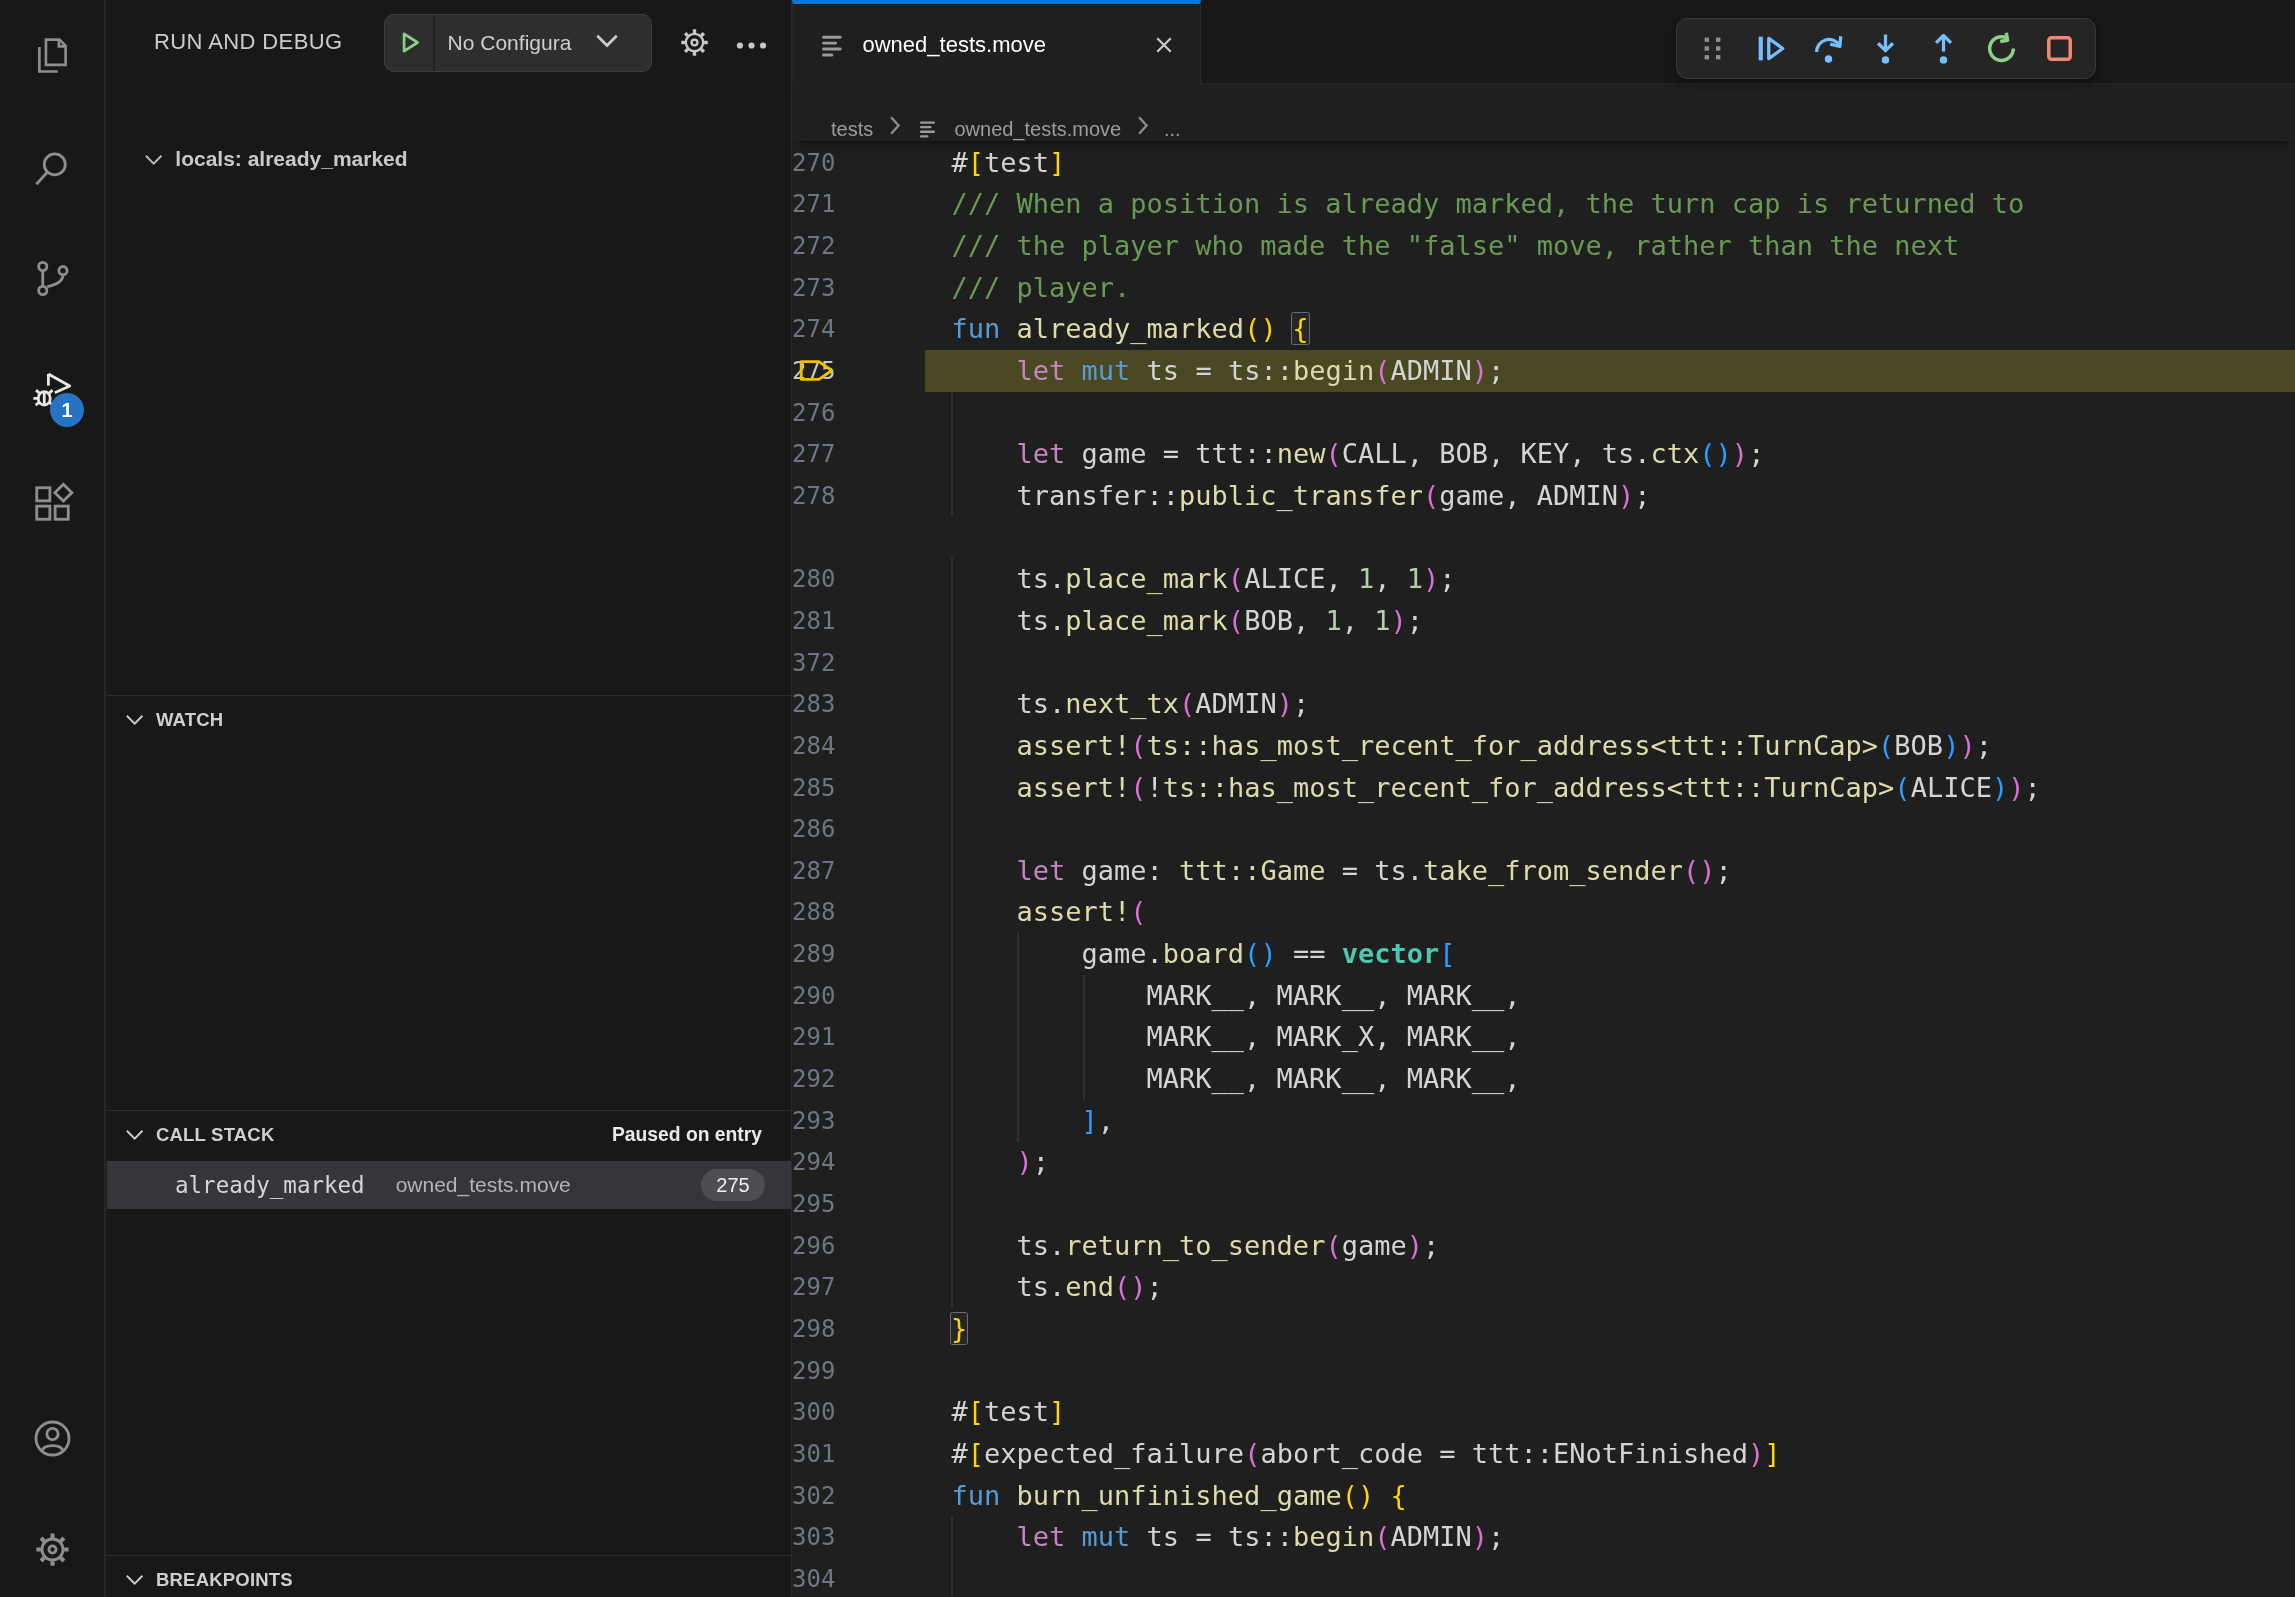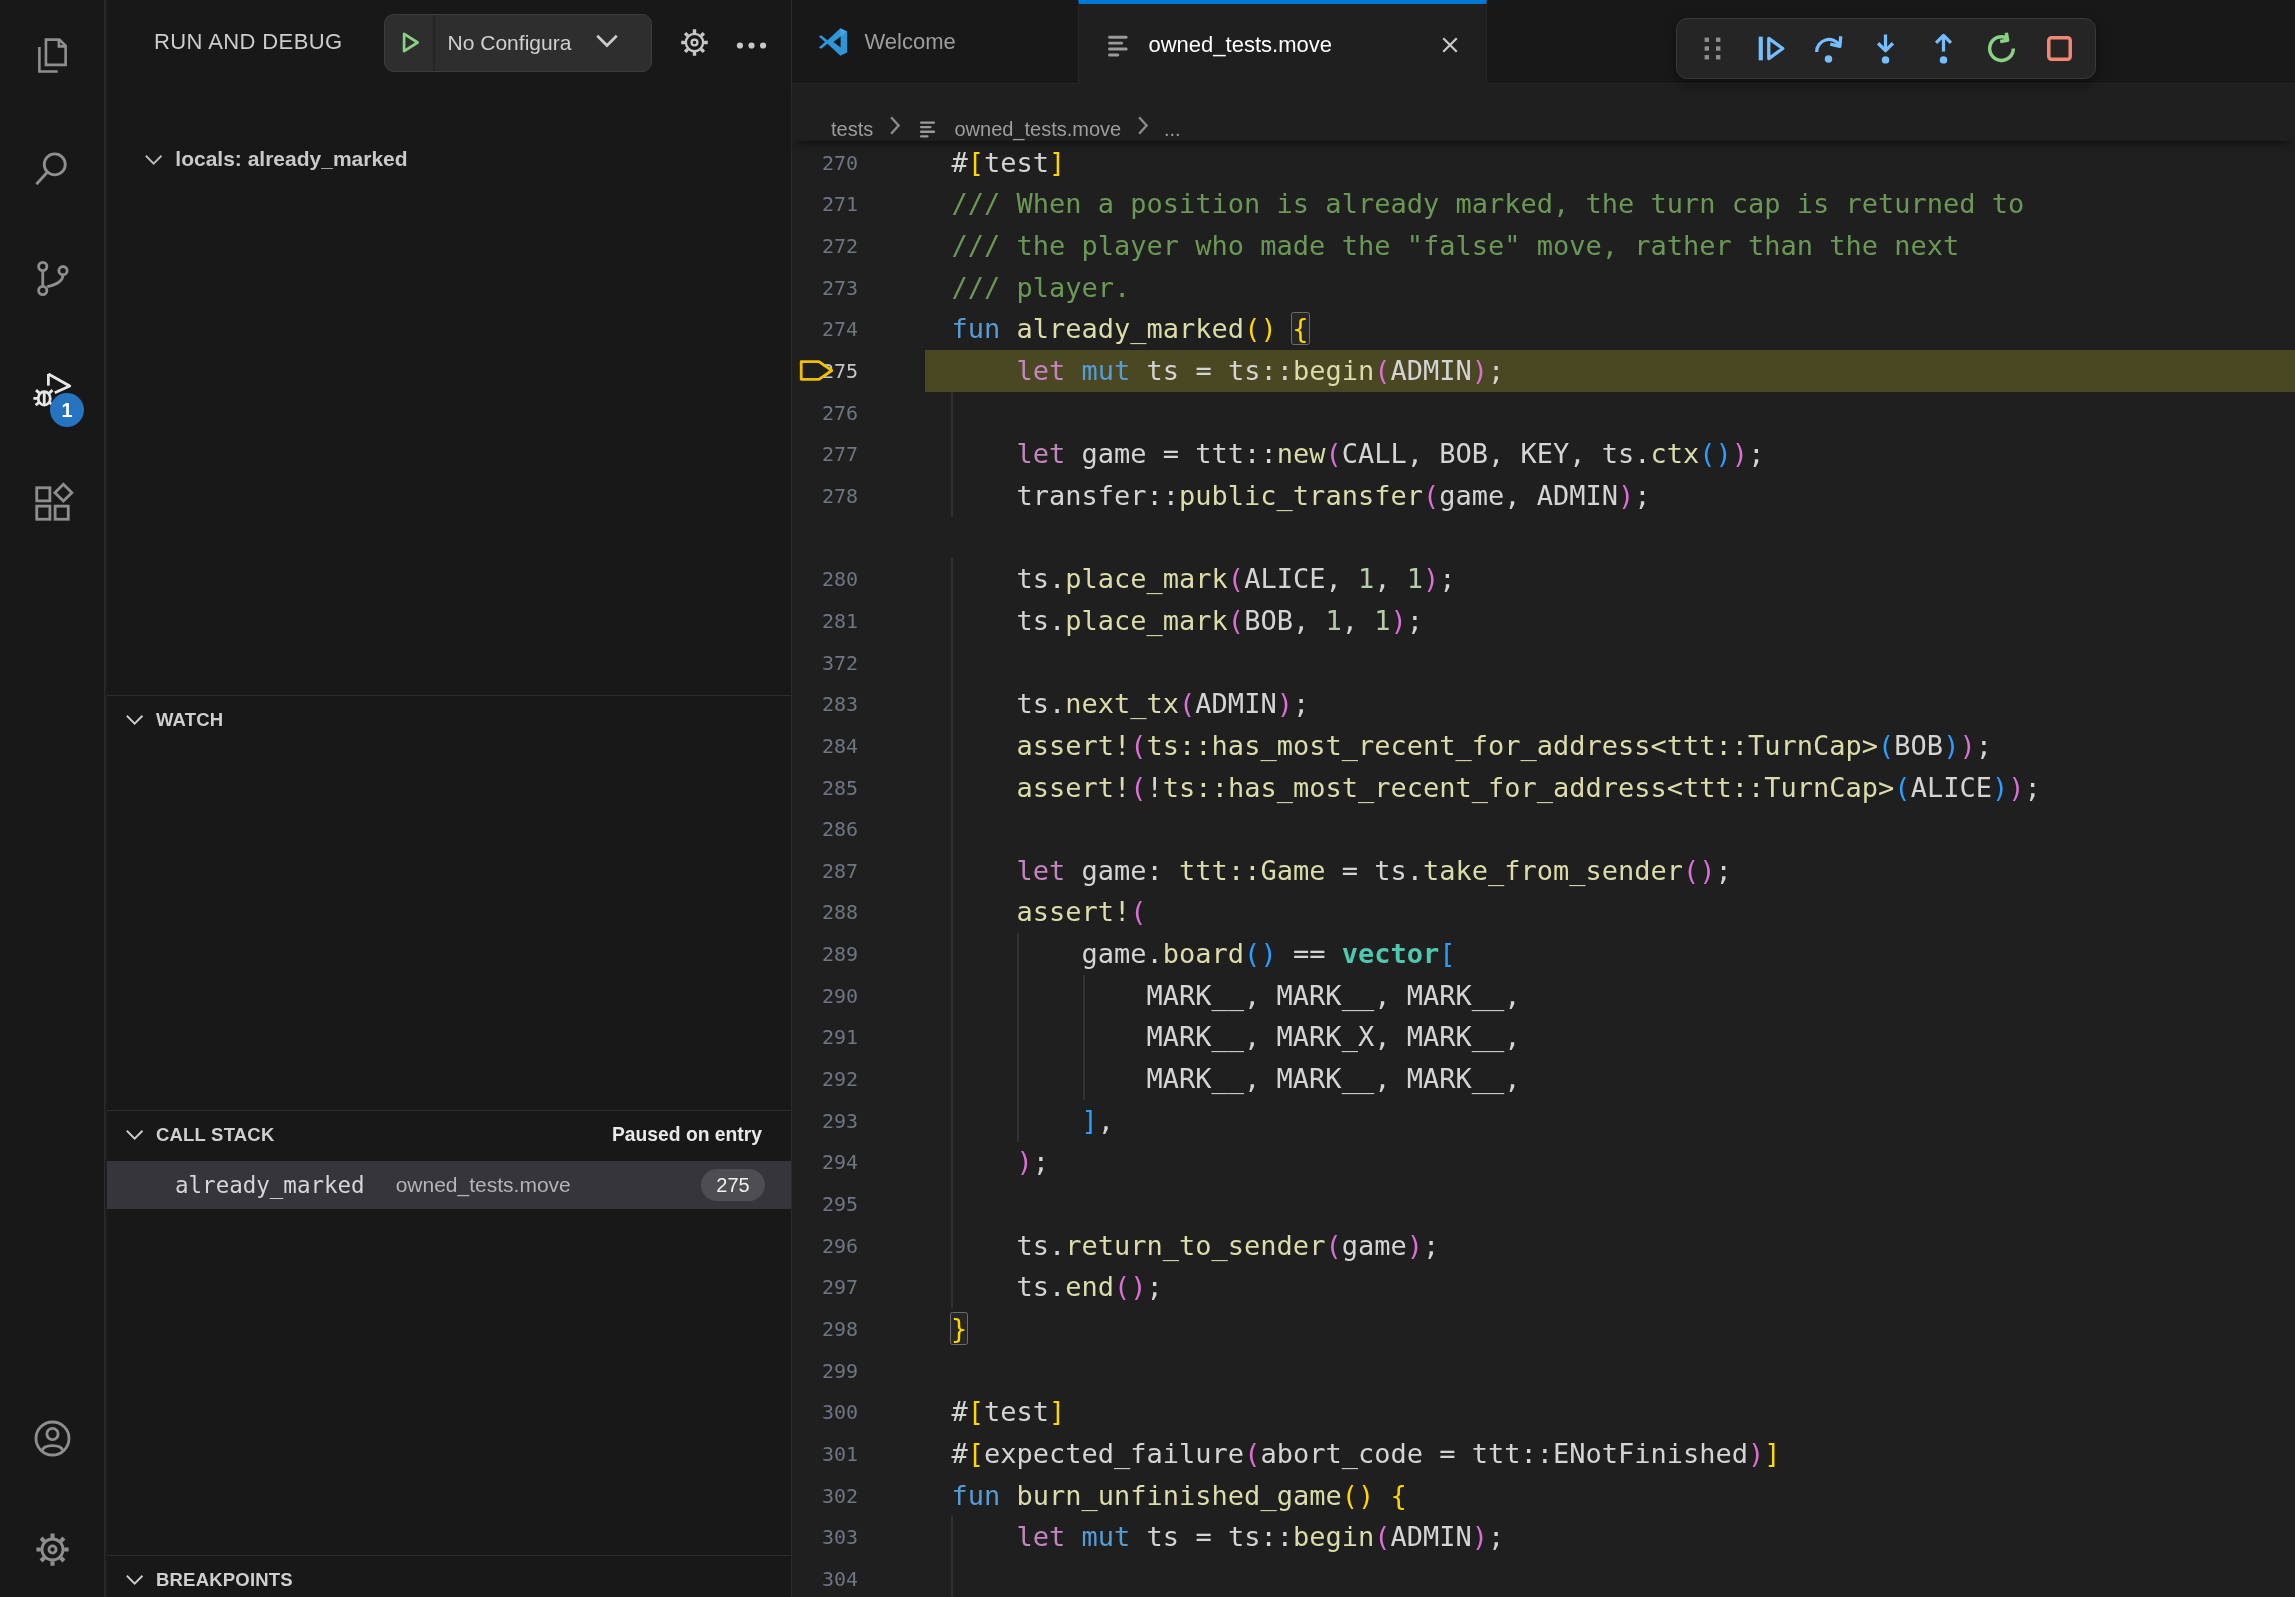--- a/index.html
+++ b/index.html
@@ -90,22 +90,22 @@
   #breadcrumbs {
     position:absolute; left:0; top:84px; right:0; height:57px; background:var(--editor_bg);
     display:flex; align-items:flex-end; padding-left:39px; gap:14.5px;
     color:#9d9d9d; font-size:20px; box-shadow:0 8px 8px -6.4px rgba(0,0,0,.55); z-index:3;
   }
   .bc-item { white-space:nowrap; cursor:pointer; }
   
   #code-lines { position:absolute; left:0; top:0; right:0; bottom:0; overflow:hidden; }
   .code-line { position:absolute; left:0; width:100%; height:42px; }
   .code-line .gutter {
-    position:absolute; left:0; top:0; width:133px; height:42px; text-align:center; padding-right:37px;
-    font-family:"DejaVu Sans Mono", monospace; font-size:20px; line-height:42px; color:var(--linenum);
+    position:absolute; left:0; top:0; width:133px; height:42px; text-align:left; padding-right:37px;
+    font-family:"DejaVu Sans Mono", monospace; font-size:24px; line-height:42px; color:var(--linenum);
     cursor:pointer;
   }
   .code-line.hl .gutter { color:var(--linenum_active); }
   .code-line .content {
     position:absolute; left:133px; right:0; top:0; height:42px; padding-left:26.5px;
     font-family:"DejaVu Sans Mono", monospace; font-size:27px; line-height:42px;
     white-space:pre; color:#d4d4d4; cursor:text;
   }
   .hl-band { position:absolute; left:133px; right:0; top:0; bottom:0; background:var(--line_highlight); }
   .indent-guide { position:absolute; top:0; bottom:0; width:1.6px; background:#313131; }
@@ -267,30 +267,20 @@
         <svg width="19.3" height="12" viewBox="0 0 16 10" fill="none" stroke="#cccccc" stroke-width="1.6">
             <path d="M1.5 1.5 L8 8 L14.5 1.5"></path>
           </svg>
       </span>
       <span>BREAKPOINTS</span>
     </div>
   </div>
 
   <div id="editor">
     <div id="tab-bar">
-      <div class="tab" id="tab-welcome">
-        <span class="tab-icon">
-          <svg width="34" height="34" viewBox="0 0 24 24">
-            <path fill="#3095d8" d="M17.2 2.3 L8.1 10.7 L3.7 7.3 L2 8.1 L6.4 12 L2 15.9 L3.7 16.7 L8.1 13.3 L17.2 21.7 L22 19.4 V4.6 Z"></path>
-            <path fill="#181818" d="M17.4 8.2 V15.8 L12.3 12 Z"></path>
-            <path fill="#57b0e3" d="M17.2 2.3 L22 4.6 L17.4 8.2 Z" opacity="0.6"></path>
-          </svg>
-        </span>
-        <span>Welcome</span>
-      </div>
       <div class="tab" id="tab-owned">
         <span class="tab-icon">
           <svg width="31" height="31" viewBox="0 0 24 24" fill="#9a9a9a">
             <rect x="4" y="4.4" width="15" height="2.3" rx="1"></rect>
             <rect x="4" y="9" width="11.5" height="2.3" rx="1"></rect>
             <rect x="4" y="13.6" width="15" height="2.3" rx="1"></rect>
             <rect x="4" y="18.2" width="8.5" height="2.3" rx="1"></rect>
           </svg>
         </span>
         <span>owned_tests.move</span>

